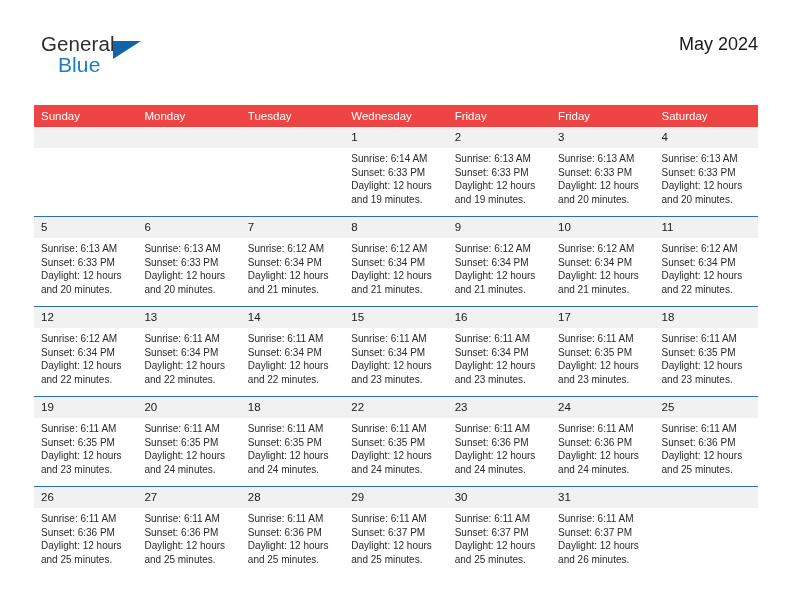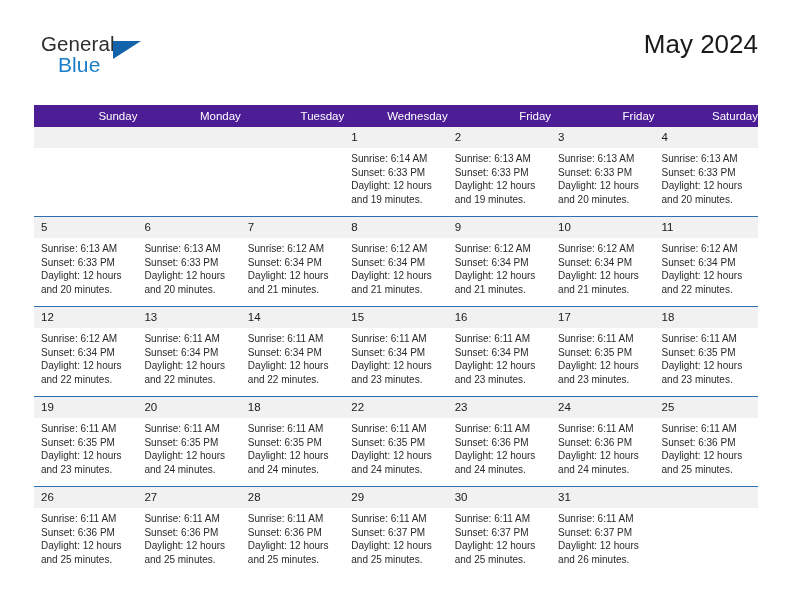--- a/index.html
+++ b/index.html
@@ -64,21 +64,21 @@
     border-bottom: 18px solid transparent;
   }
 
   .title-wrap {
     position: absolute;
     right: 0;
     top: 0;
     text-align: right;
   }
   .cal-title {
-    font-size: 26px;
+    font-size: 18px;
     font-weight: normal;
     color: #1a1a1a;
     line-height: 32px;
     white-space: nowrap;
   }
   .cal-subtitle {
     font-size: 13.5px;
     color: #1a1a1a;
     line-height: 20px;
     margin-top: 5px;
@@ -88,25 +88,25 @@
   
   .calendar {
     position: absolute;
     left: 34px;
     top: 105px;
     width: 724px;
     border-collapse: collapse;
     table-layout: fixed;
   }
   .calendar th {
-    background: #4c1d95;
+    background: #ef4444;
     color: #ffffff;
     font-size: 11.5px;
     font-weight: normal;
-    text-align: right;
+    text-align: left;
     padding: 5px 0 5px 7px;
     height: 11px;
     border: none;
   }
   .calendar td {
     vertical-align: top;
     padding: 0;
     border: none;
     width: 103.42px;
     height: 89px;

